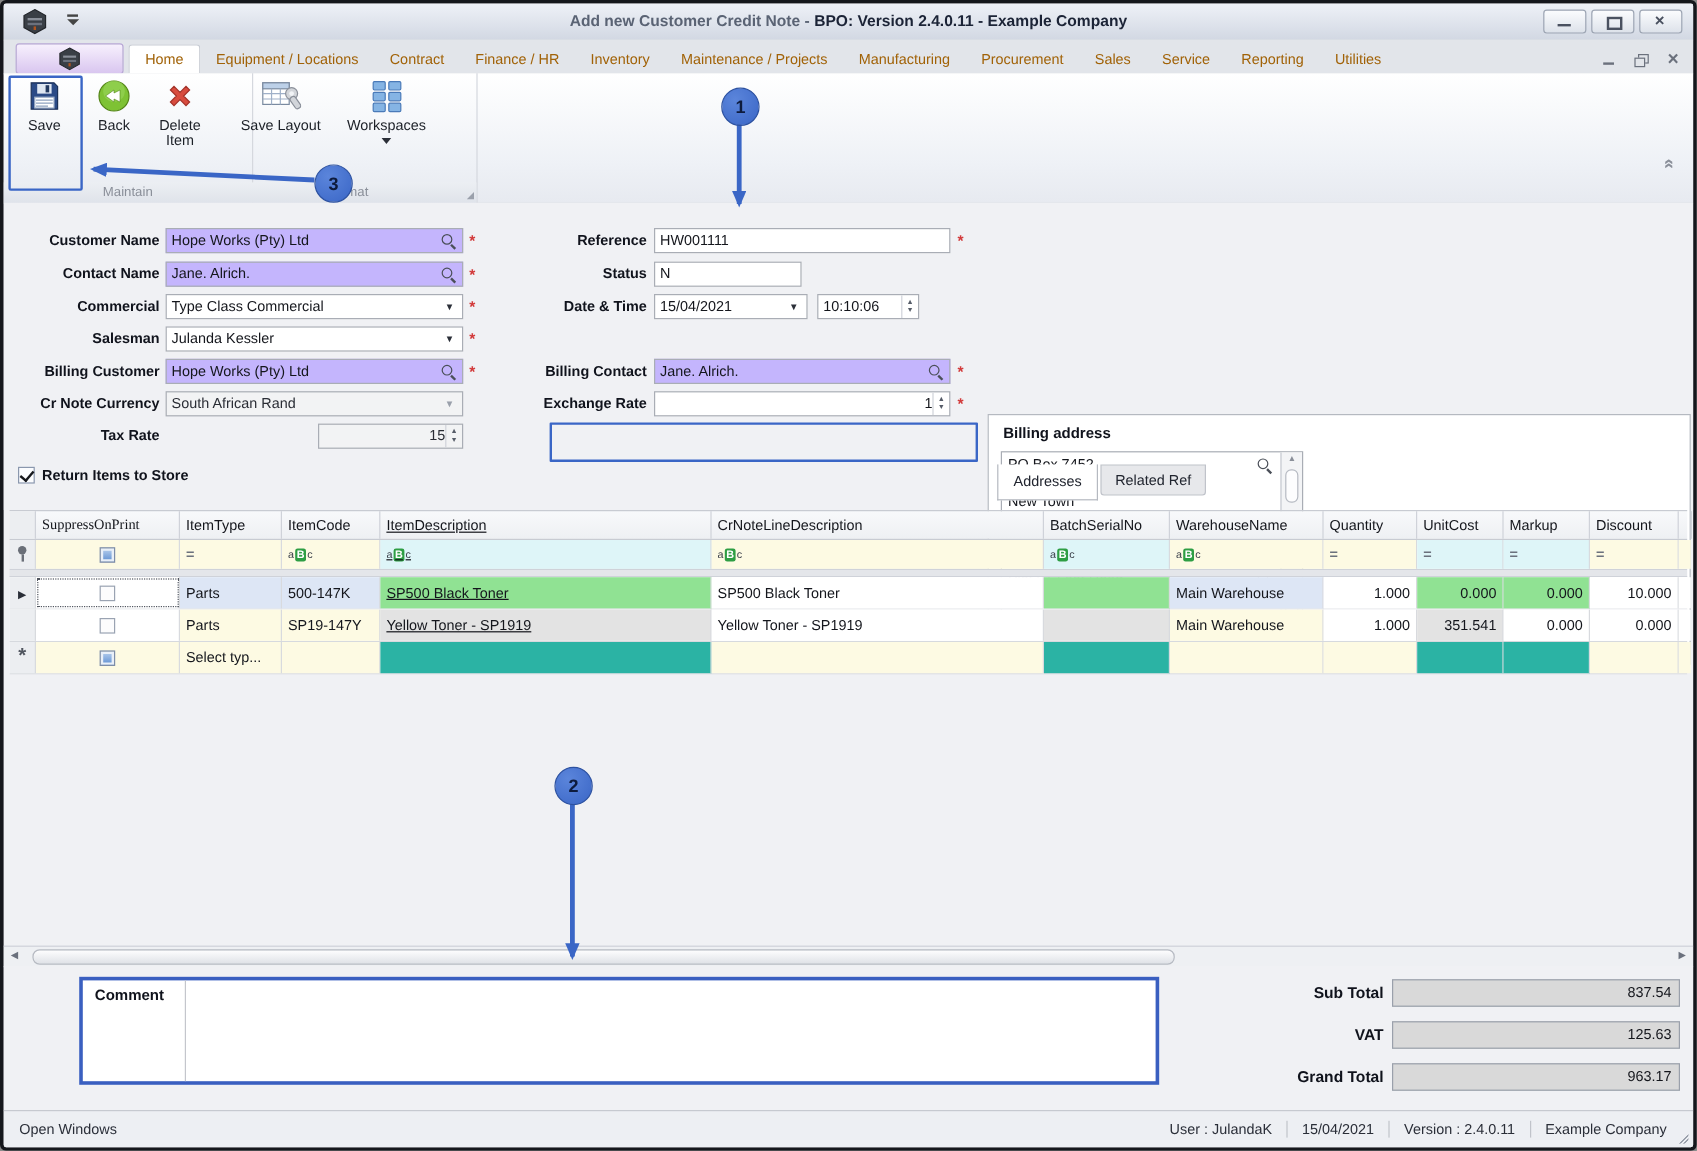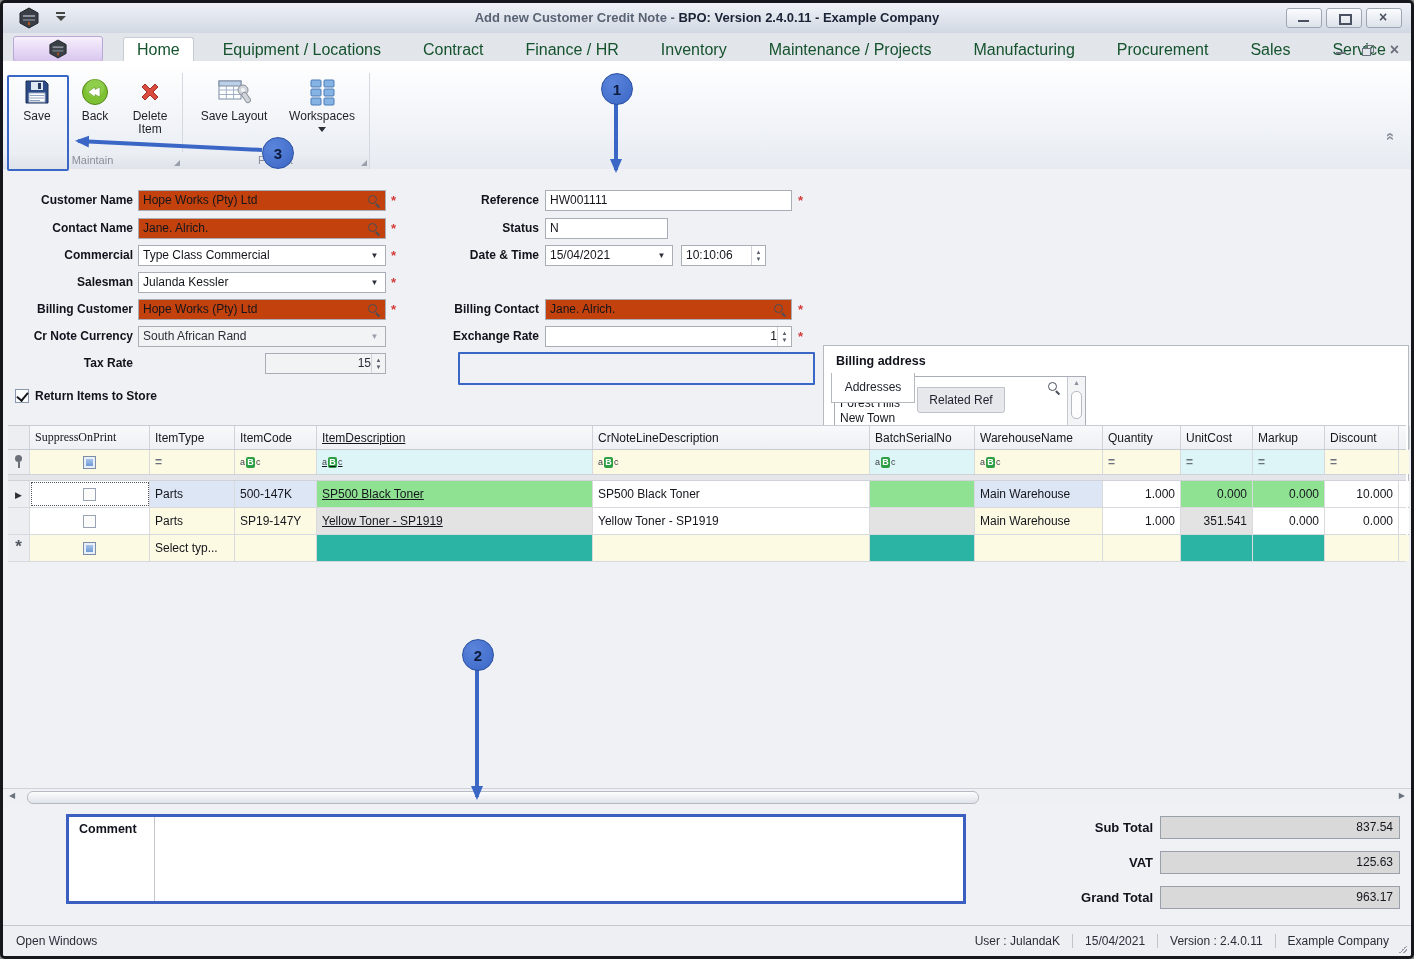--- a/index.html
+++ b/index.html
@@ -16,45 +16,45 @@
   .title-text .t2{color:#1b2336;}
   .win-controls{position:absolute;right:9px;top:5px;display:flex;gap:4px;}
   .win-btn{width:34px;height:18px;border:1px solid #9ea6b4;border-radius:3px;background:linear-gradient(#fbfcfe,#dde2ea);position:relative;}
   .win-btn .bar{position:absolute;left:11px;top:11px;width:11px;height:2px;background:#4a5160;}
   .win-btn .box{position:absolute;left:12px;top:5px;width:9px;height:7px;border:2px solid #4a5160;}
   .win-btn .x::before{content:"\00d7";position:absolute;left:12px;top:0px;font-size:14px;font-weight:bold;color:#4a5160;}
   
   .tabstrip{position:absolute;left:0;top:30px;right:0;height:28px;background:#e2e5ea;border-bottom:1px solid #c7cbd3;}
   .app-button{position:absolute;left:10px;top:3px;width:88px;height:24px;border-radius:3px;border:1px solid #b9a8d6;background:linear-gradient(#f7f0fd,#d9c6ef);display:flex;align-items:center;justify-content:center;}
   .tabs{position:absolute;left:104px;top:5px;display:flex;align-items:flex-end;height:23px;}
-  .tab{padding:0 13px;height:23px;line-height:23px;font-size:16px;color:#14532d;white-space:nowrap;margin-left:16px;}
+  .tab{padding:0 13px;height:23px;line-height:23px;font-size:12px;color:#a16207;white-space:nowrap;}
   .tab.active{background:#fff;border:1px solid #c7cbd3;border-bottom:none;border-radius:3px 3px 0 0;}
   .mdi-controls{position:absolute;right:12px;top:8px;display:flex;gap:16px;align-items:center;}
   .mdi-min{width:10px;height:10px;position:relative;}
   .mdi-min::before{content:"";position:absolute;left:0;top:7px;width:9px;height:2px;background:#6b717d;}
   .mdi-restore{width:12px;height:11px;position:relative;}
   .mdi-restore::before{content:"";position:absolute;left:3px;top:0;width:7px;height:6px;border:1.5px solid #6b717d;}
   .mdi-restore::after{content:"";position:absolute;left:0;top:3px;width:7px;height:6px;border:1.5px solid #6b717d;background:#e2e5ea;}
   .mdi-close::before{content:"\00d7";font-size:16px;font-weight:bold;color:#6b717d;line-height:10px;}
   
   .ribbon{position:absolute;left:0;top:58px;right:0;height:108px;background:linear-gradient(#ffffff,#eef1f6 70%,#e7eaf0);border-bottom:1px solid #c6cad2;}
-  .rgroup{position:absolute;top:12px;bottom:0;border-right:1px solid #d5d8de;}
+  .rgroup{position:absolute;top:0;bottom:0;border-right:1px solid #d5d8de;padding-left:28px;}
   .rgroup .glabel{position:absolute;left:0;right:0;bottom:0;height:17px;background:linear-gradient(#eceff3,#dfe3ea);color:#8a8f99;font-size:11px;text-align:center;line-height:17px;}
   .rgroup .launcher{position:absolute;right:2px;bottom:3px;width:0;height:0;border-left:6px solid transparent;border-bottom:6px solid #9aa0ab;}
   .rbtn{position:absolute;top:4px;display:flex;flex-direction:column;align-items:center;gap:3px;font-size:12px;color:#1c2027;text-align:center;line-height:13px;}
   .save-box{position:absolute;left:4px;top:2px;width:58px;height:92px;border:2px solid #3a66c6;border-radius:2px;z-index:5;}
   .workspace-caret{width:0;height:0;border-left:4px solid transparent;border-right:4px solid transparent;border-top:5px solid #2b2f38;margin-top:1px;}
   .collapse-chevron{position:absolute;right:16px;bottom:24px;font-size:15px;color:#8a8f99;transform:rotate(90deg);font-weight:bold;}
   .collapse-chevron::before{content:"\00ab";}
   
   .form-area{position:absolute;left:0;top:166px;right:0;height:256px;background:#f0f1f4;}
   .lbl{position:absolute;font-size:12px;font-weight:bold;color:#10131c;text-align:right;width:124px;line-height:21px;white-space:nowrap;}
   .fld{position:absolute;height:21px;box-sizing:border-box;border:1px solid #a9adb5;background:#fff;font-size:12px;line-height:19px;color:#14161c;display:flex;align-items:center;padding:0 4px;overflow:hidden;}
   .fld .txt{flex:1;white-space:nowrap;overflow:hidden;}
-  .fld.yellow{background:#c2410c;align-items:center;}
+  .fld.yellow{background:#c4b5fd;align-items:center;}
   .fld.disabled{background:#f2f3f4;color:#2a2d35;}
   .fld .dd{width:13px;text-align:center;color:#2b2f38;font-size:8px;}
   .fld .dd::before{content:"\25bc";}
   .fld .dd.gray{color:#9aa0ab;}
   .spin{display:flex;flex-direction:column;justify-content:center;width:13px;height:100%;color:#565c68;font-size:6px;line-height:7px;text-align:center;border-left:1px solid #d0d3da;}
   .spin i::before{content:"\25b2";font-style:normal;}
   .spin b::before{content:"\25bc";font-weight:normal;}
   .mag{position:relative;width:14px;height:14px;flex:0 0 14px;}
   .mag::before{content:"";position:absolute;left:1px;top:1px;width:7px;height:7px;border:1.5px solid #4a4f58;border-radius:50%;}
   .mag::after{content:"";position:absolute;left:9px;top:9px;width:5px;height:1.6px;background:#4a4f58;transform:rotate(45deg);transform-origin:left center;}
@@ -398,21 +398,21 @@
 Pink Town
 Durban South</div>
         <span class="mag addr-mag"></span>
         <div class="vscroll">
             <span class="up"></span>
             <span class="thumb"></span>
             <span class="dn"></span>
           </div>
       </div>
     </div>
-    <div class="addr-tab active" style="left:828px;top:204px;width:84px;">Addresses</div>
+    <div class="addr-tab active" style="left:828px;top:218px;width:84px;">Addresses</div>
     <div class="addr-tab inactive" style="left:914px;top:218px;width:88px;">Related Ref</div>
   </div>
 
   <div class="grid-empty"></div>
   <div class="grid">
     <div class="grow ghead">
       <div class="gc c-ind bg-ind"></div>
       <div class="gc c0" style="justify-content:flex-start;">SuppressOnPrint</div>
       <div class="gc c1">ItemType</div>
       <div class="gc c2">ItemCode</div>

